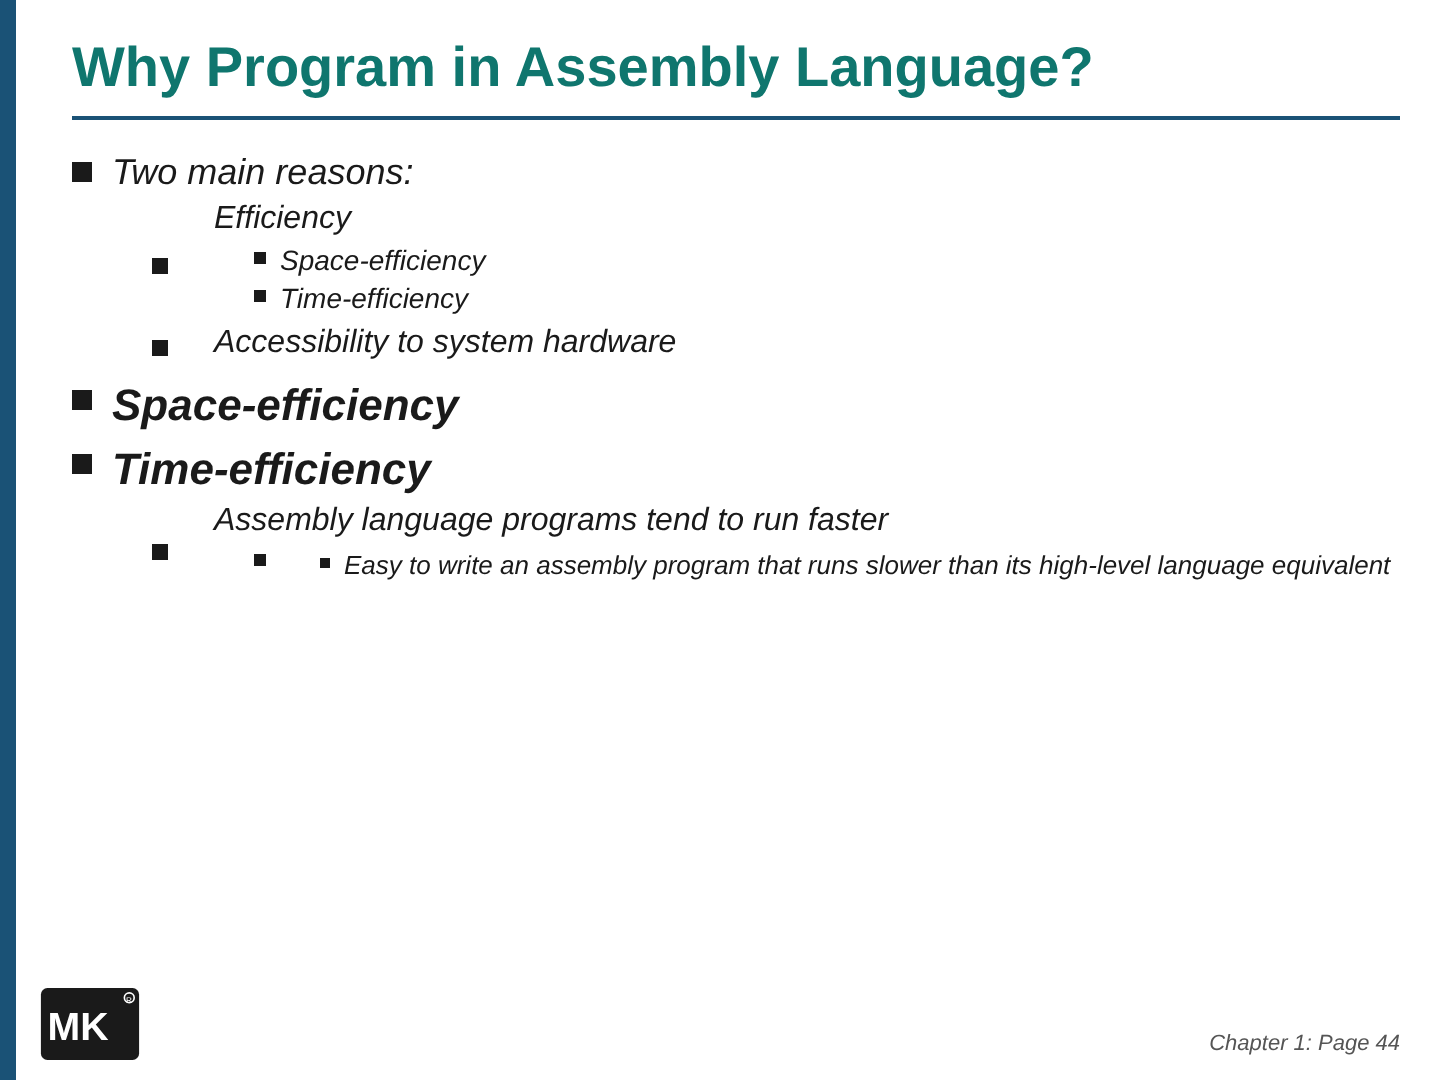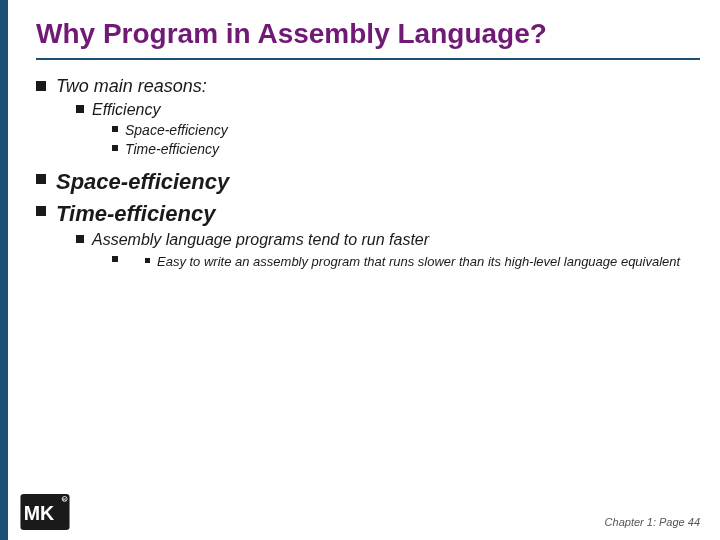--- a/index.html
+++ b/index.html
@@ -35,21 +35,21 @@
     }
 
     .content {
       margin-left: 16px;
       padding: 18px 20px 10px 20px;
     }
 
     .slide-title {
       font-size: 28px;
       font-weight: bold;
-      color: #701a75;
+      color: #0f766e;
       border-bottom: 2px solid #1a5276;
       padding-bottom: 8px;
       margin-bottom: 16px;
     }
 
     .main-list {
       list-style: none;
       padding: 0;
       font-style: italic;
     }
@@ -96,22 +96,23 @@
       list-style: none;
       padding: 0;
       margin-top: 4px;
     }
 
     .sub-list > li {
       margin-bottom: 3px;
       font-size: 16px;
       color: #1a1a1a;
       display: flex;
-      align-items: flex-start;
+      align-items: center;
       margin-left: 20px;
+      gap: 15px;
     }
 
     .sub-sub-list {
       list-style: none;
       padding: 0;
       margin-top: 3px;
     }
 
     .sub-sub-list > li {
       margin-bottom: 3px;
@@ -208,20 +209,24 @@
                   <li>
                     <span class="bullet-sq-xs"></span>
                     <span class="level3-text">Space-efficiency</span>
                   </li>
                   <li>
                     <span class="bullet-sq-xs"></span>
                     <span class="level3-text">Time-efficiency</span>
                   </li>
                 </ul>
               </div>
+            </li>
+            <li>
+              <span class="bullet-sq-sm"></span>
+              <span class="level2-text">Accessibility to system hardware</span>
             </li>
           </ul>
         </div>
       </li>
 
       <li class="level1-item">
         <span class="bullet-sq"></span>
         <div>
           <span class="big-item-text">Space-efficiency</span>
         </div>

